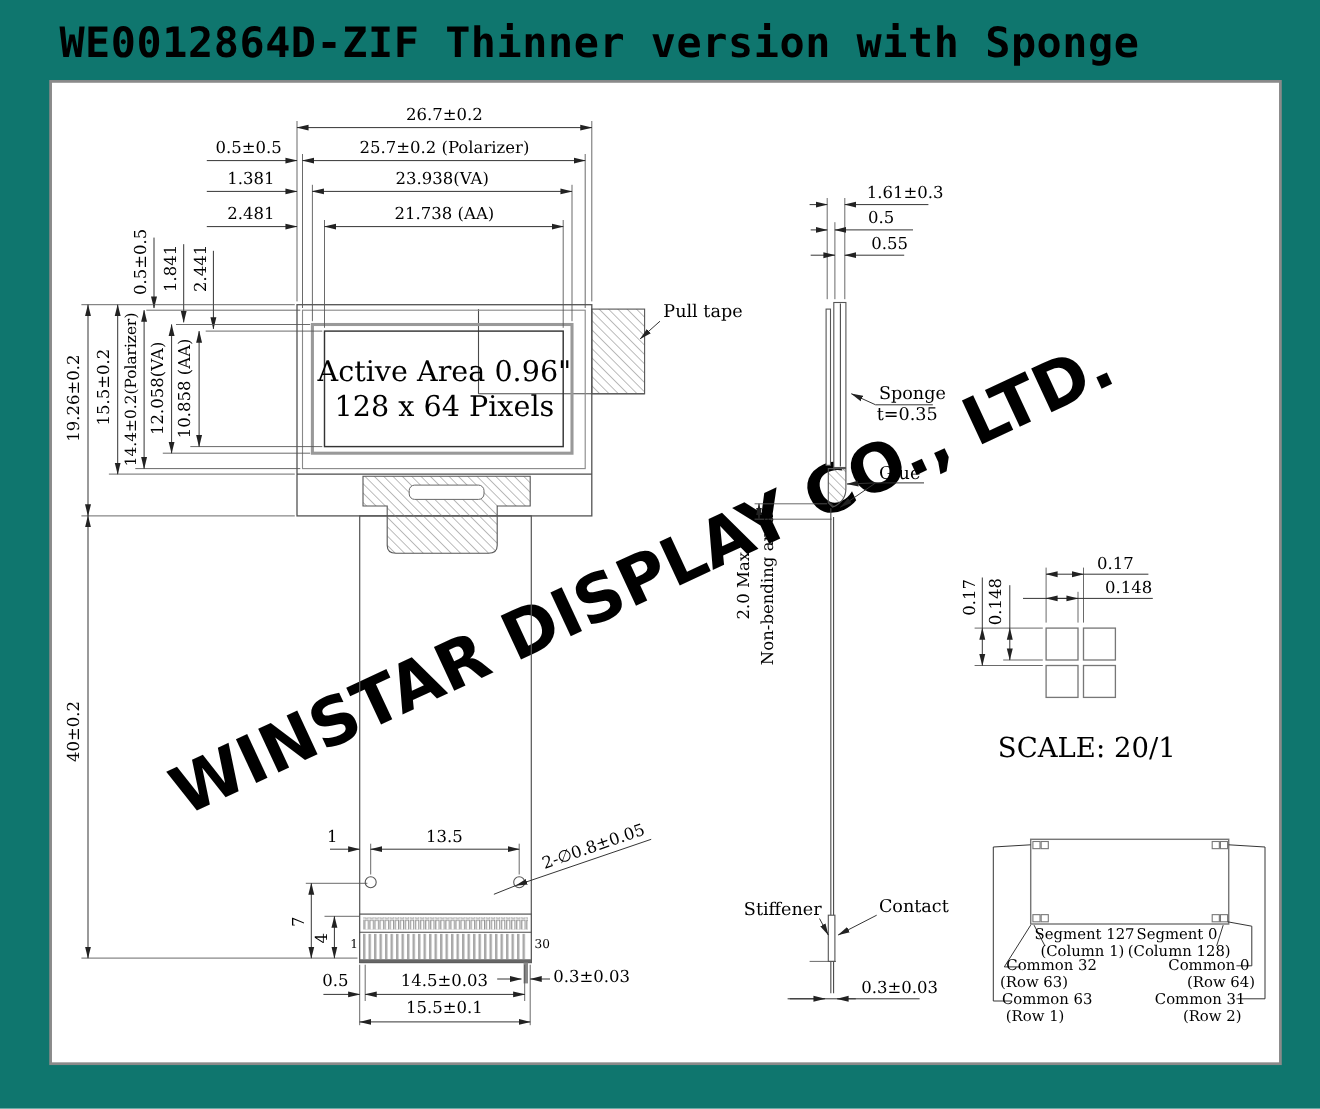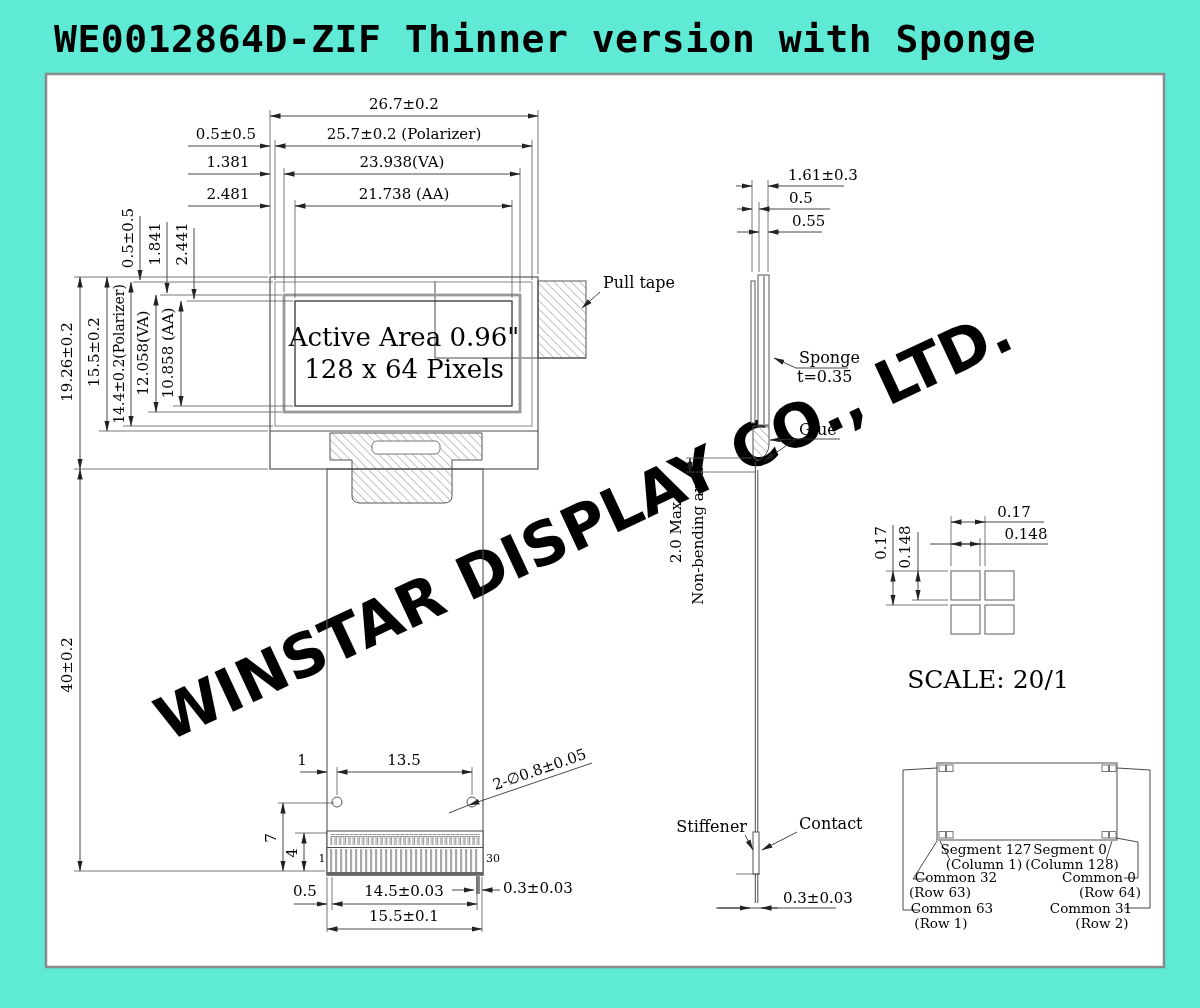--- a/index.html
+++ b/index.html
@@ -1,16 +1,16 @@
 <!DOCTYPE html>
 <html><head>
 <meta charset="utf-8">
 <style>
   html,body{margin:0;padding:0;background:#ffffff;}
-  .page{position:relative;width:1200px;height:1008px;background:#5eead4;overflow:hidden;}
+  .page{position:relative;width:1200px;height:1008px;background:#0f766e;overflow:hidden;}
   svg{display:block;}
   text{fill:#000;}
   .dim{font:15px "DejaVu Serif","Liberation Serif",serif;}
   .dim14{font:14px "DejaVu Serif","Liberation Serif",serif;}
   .big{font:26px "DejaVu Serif","Liberation Serif",serif;}
   .lbl{font:16px "DejaVu Serif","Liberation Serif",serif;}
   .scale{font:25px "DejaVu Serif","Liberation Serif",serif;}
   .map{font:13.5px "DejaVu Serif","Liberation Serif",serif;}
   .pin{font:11px "DejaVu Serif","Liberation Serif",serif;}
   .title-text{font:38px "DejaVu Sans Mono","Liberation Mono",monospace;letter-spacing:0.5px;font-weight:bold;}

